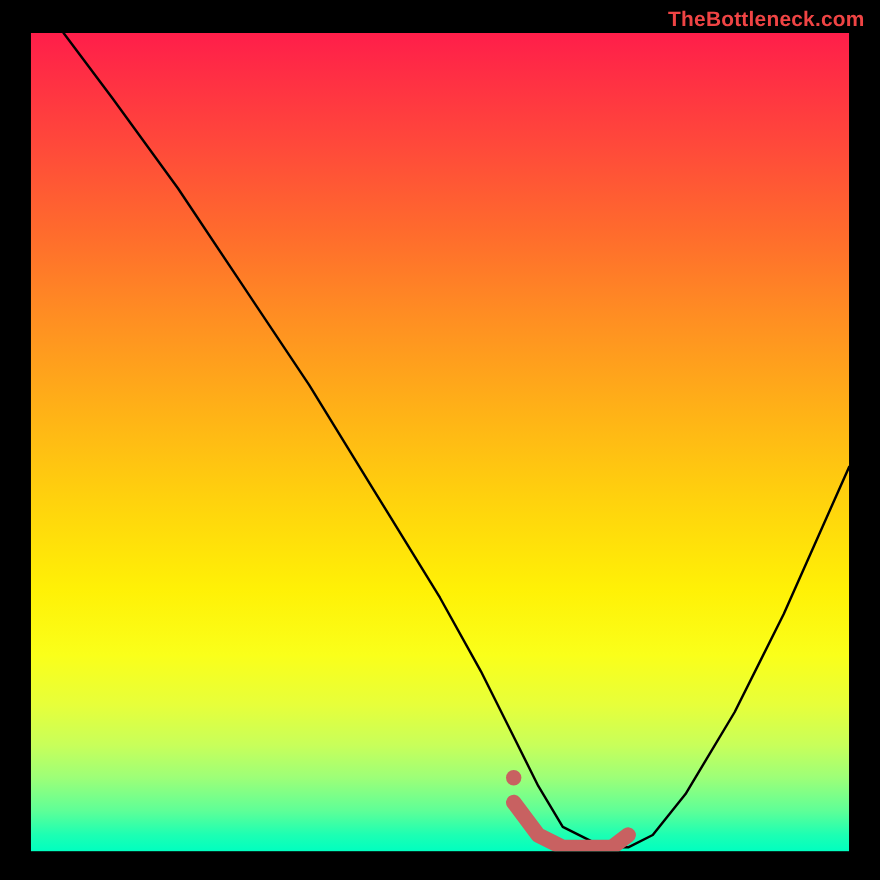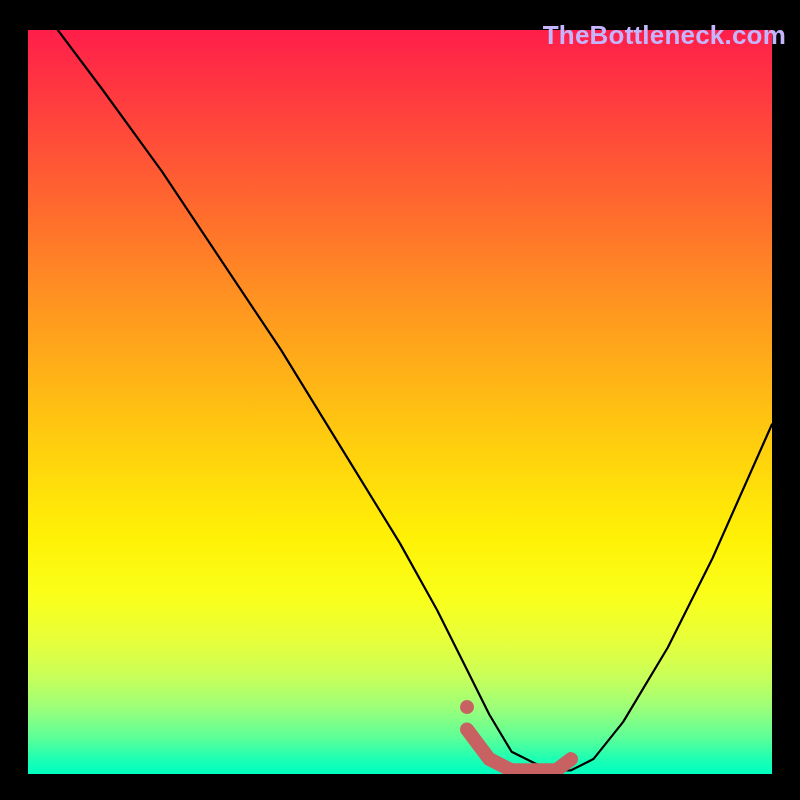--- a/index.html
+++ b/index.html
@@ -5,25 +5,25 @@
   * { margin: 0; padding: 0; box-sizing: border-box; }
   html, body { width: 800px; height: 800px; background: #000; overflow: hidden; }
   .frame {
     position: relative;
     width: 800px;
     height: 800px;
     background: #000;
   }
   .watermark {
     position: absolute;
-    top: 20px;
+    top: 8px;
     right: 14px;
-    color: #c4b5fd;
+    color: #ef4444;
     font-family: Arial, Helvetica, sans-serif;
-    font-size: 26px;
+    font-size: 19px;
     font-weight: 600;
     letter-spacing: 0.2px;
     z-index: 10;
   }
   .plot-area {
     position: absolute;
     left: 28px;
     top: 30px;
     width: 744px;
     height: 744px;

